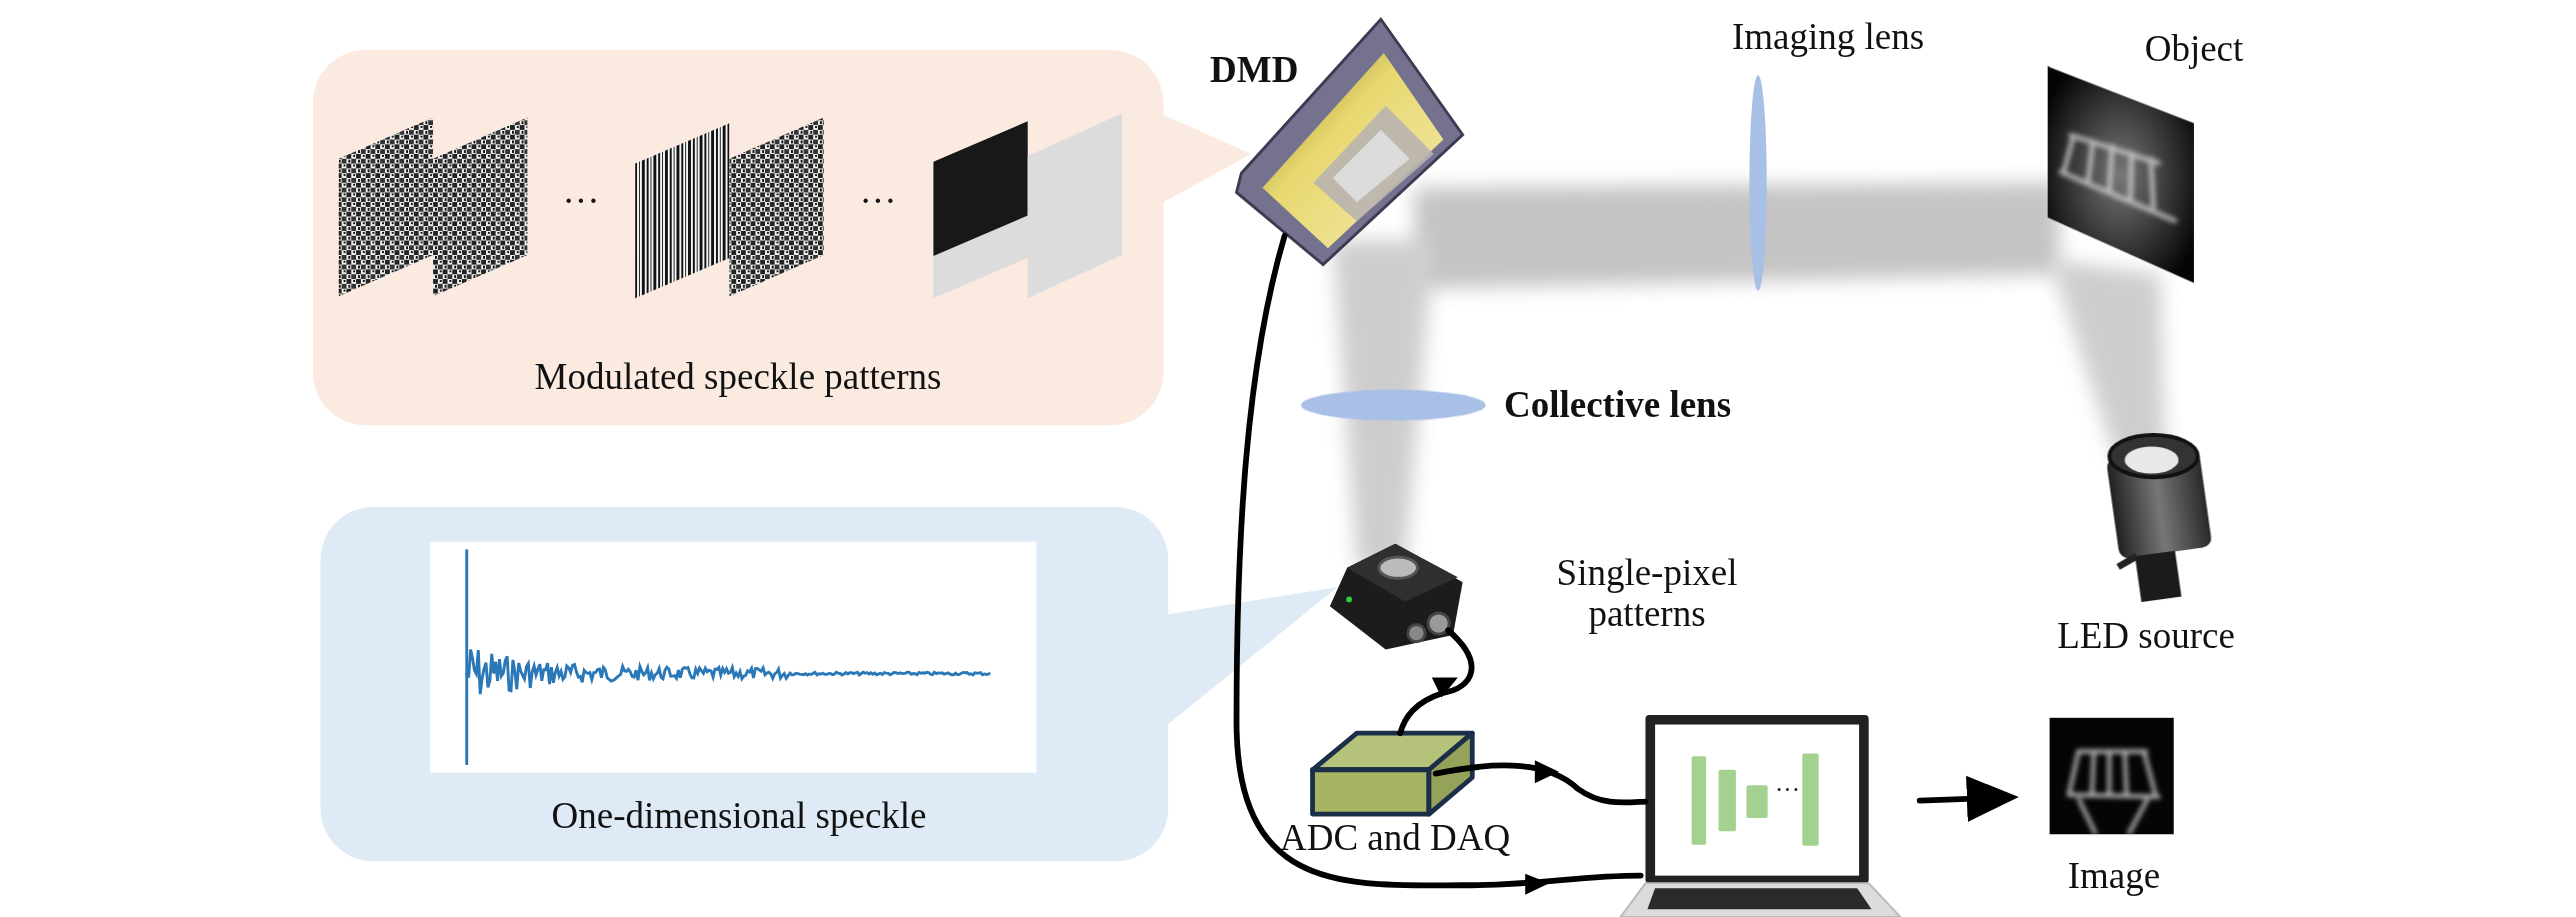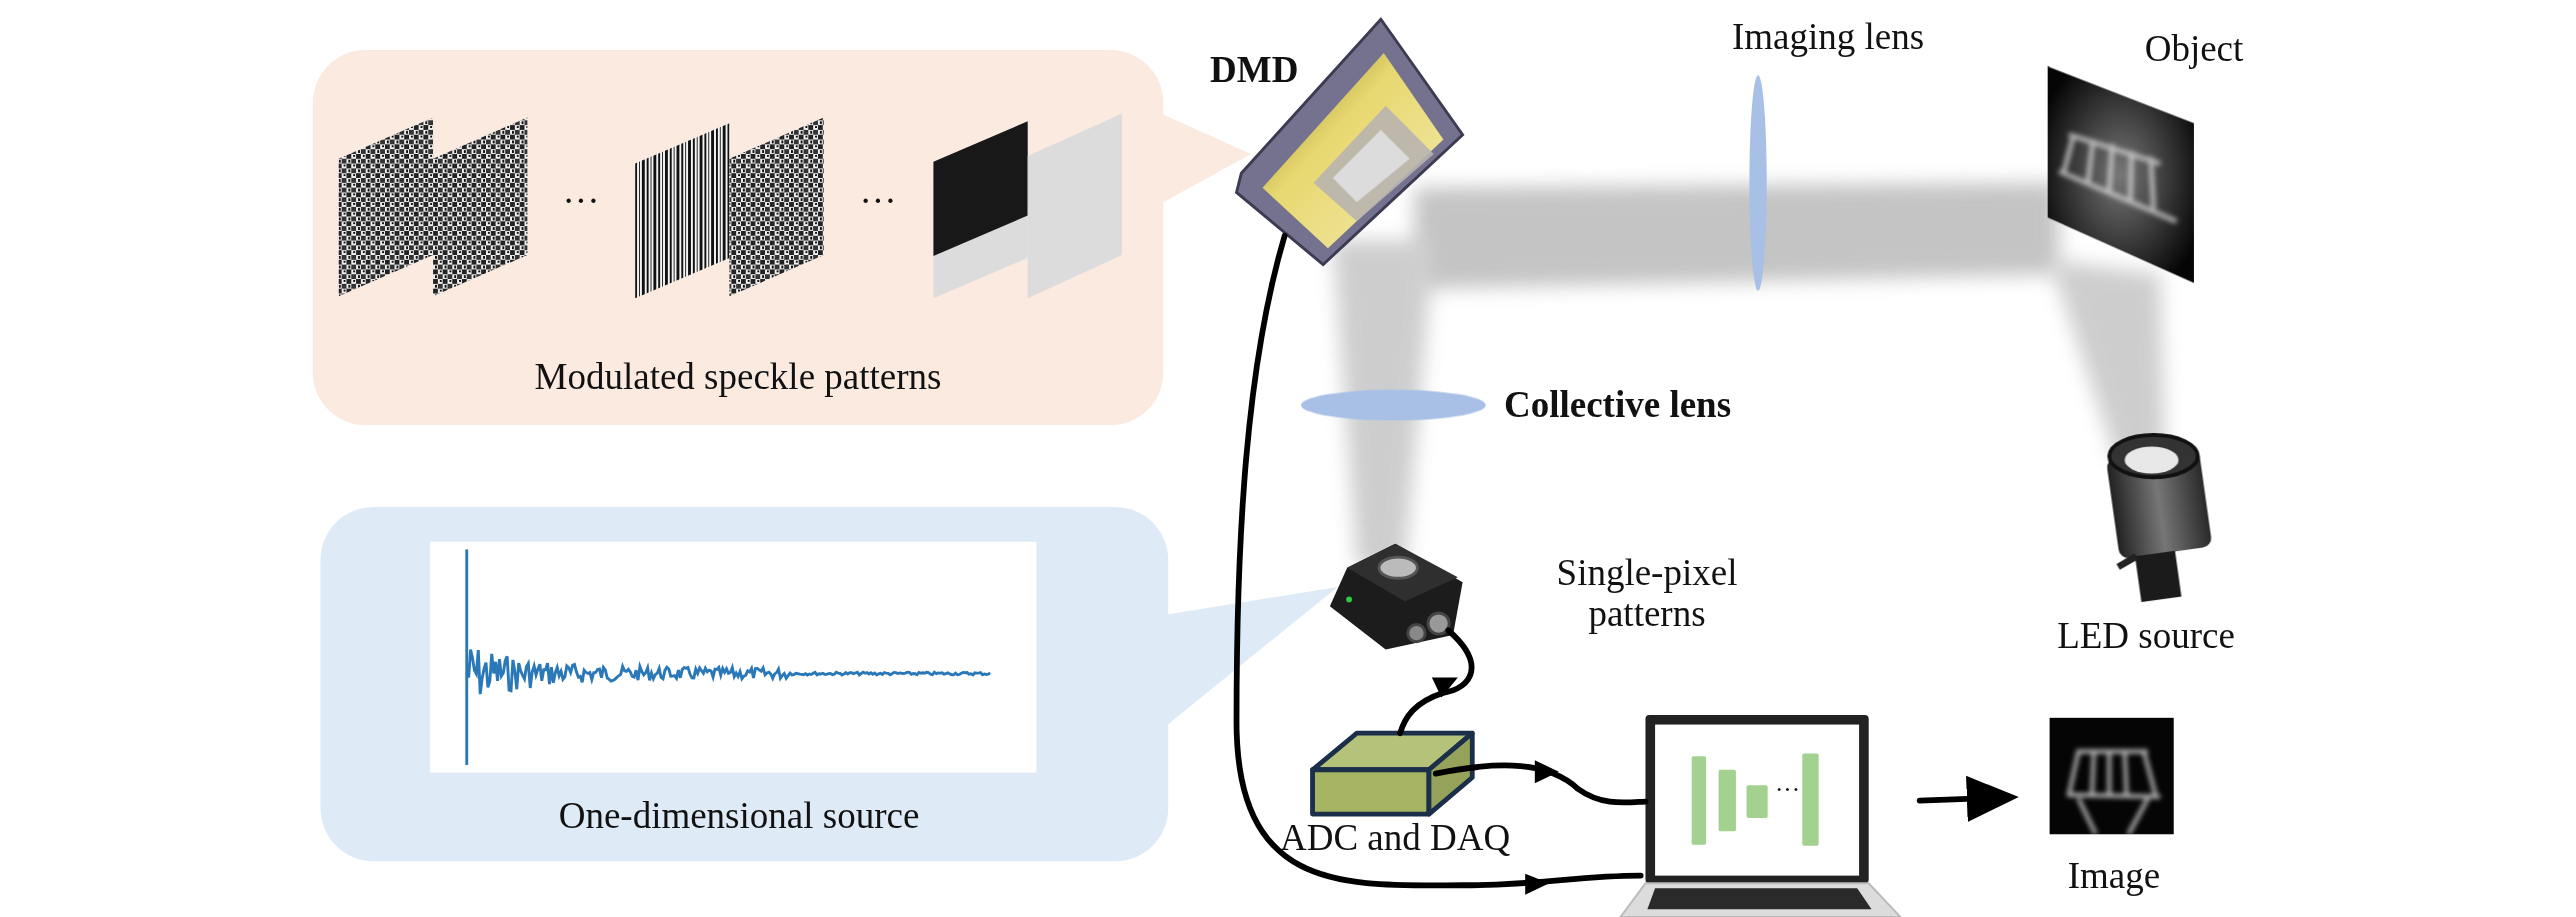--- a/index.html
+++ b/index.html
@@ -160,21 +160,21 @@
   <g fill="#000">
     <polygon points="1488,704 1515,704 1498,725"></polygon>
     <polygon points="1595,790 1620,802 1595,814"></polygon>
     <polygon points="1585,908 1610,918 1585,930"></polygon>
   </g>
 </svg>
 
 <div class="lbl center" style="left:738px;top:357px;text-align:right;">Modulated speckle patterns</div>
 <div class="lbl center" style="left:581px;top:181px;">···</div>
 <div class="lbl center" style="left:878px;top:181px;">···</div>
-<div class="lbl center" style="left:739px;top:796px;">One-dimensional source</div>
+<div class="lbl center" style="left:739px;top:796px;">One-dimensional speckle</div>
 
 <div class="lbl" style="left:1210px;top:50px;font-weight:bold;">DMD</div>
 <div class="lbl center" style="left:1828px;top:17.3px;">Imaging lens</div>
 <div class="lbl center" style="left:2146px;top:29px;margin-left:48px;">Object</div>
 <div class="lbl" style="left:1504px;top:385px;font-weight:bold;">Collective lens</div>
 <div class="lbl center" style="left:1647px;top:553px;">Single-pixel</div>
 <div class="lbl center" style="left:1647px;top:594px;">patterns</div>
 <div class="lbl center" style="left:2146px;top:616px;">LED source</div>
 <div class="lbl" style="left:1280px;top:818px;text-align:right;">ADC and DAQ</div>
 <div class="lbl" style="left:1775px;top:776px;font-size:25px;">···</div>

